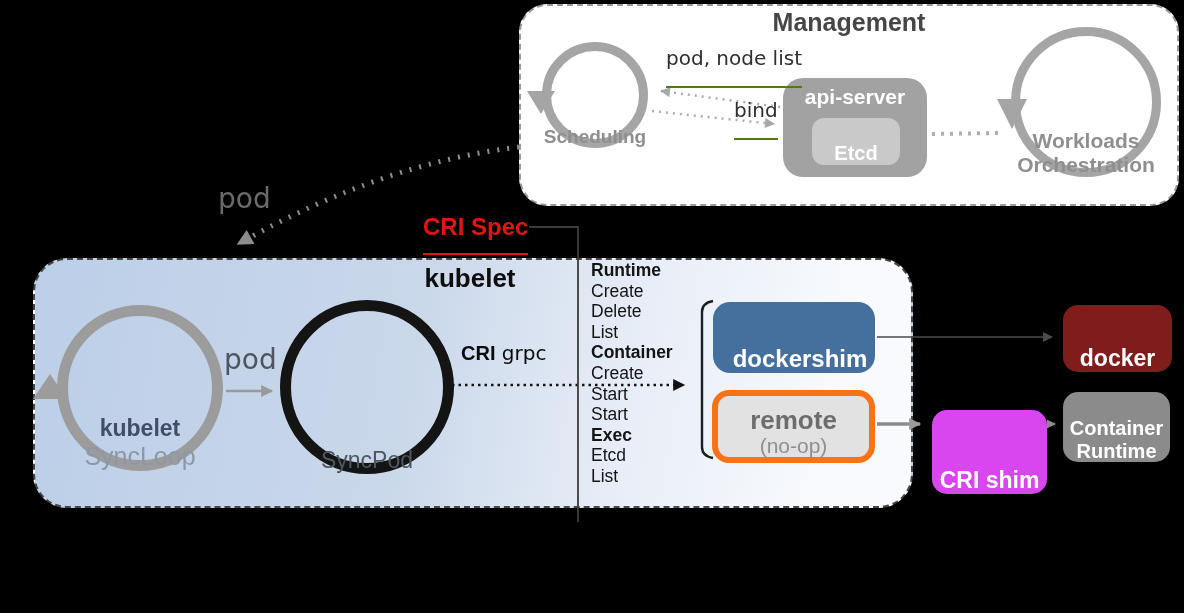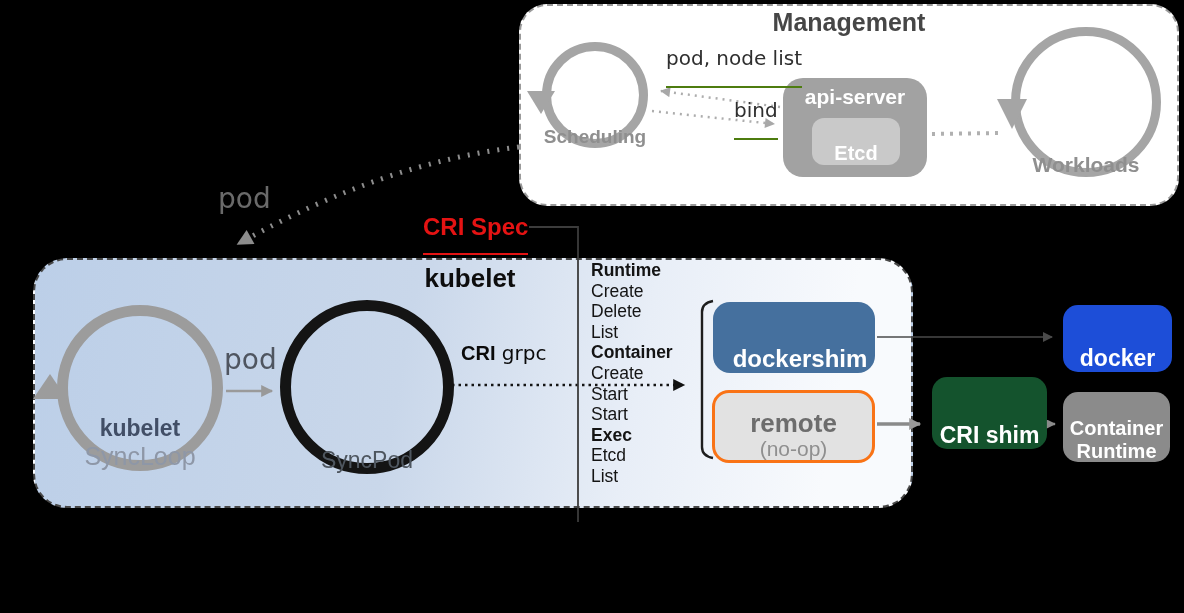--- a/index.html
+++ b/index.html
@@ -45,28 +45,28 @@
   .generic-l2{font-size:23px;color:#4e565f;}
   .cri-grpc-label{left:461px;top:341px;font-size:20px;color:#0a0a0a;}
   .cri-grpc-label b{font-weight:bold;}
   .ops-list{left:591px;top:260px;width:110px;}
   .ops-list div{font-size:17.5px;line-height:20.6px;color:#141414;}
   .ops-list div.hdr{font-weight:bold;}
 
   .dockershim-box{left:713px;top:302px;width:162px;height:71px;background:#45709e;border-radius:17px;}
   .dockershim-label{font-size:24px;font-weight:bold;color:#fff;margin-left:12px;}
   .remote-box{left:712px;top:390px;width:163px;height:73px;background:#e2e2e2;
-              border:3px solid #f97316;border-radius:17px;box-sizing:border-box;}
+              border:6px solid #f97316;border-radius:17px;box-sizing:border-box;}
   .remote-l1{font-size:26px;font-weight:bold;color:#6d6d6d;line-height:1.05;}
   .remote-l2{font-size:21px;color:#8f8f8f;line-height:1.1;}
 
   
-  .docker-box{left:1063px;top:305px;width:109px;height:67px;background:#1d4ed8;border-radius:15px;}
+  .docker-box{left:1063px;top:305px;width:109px;height:67px;background:#7f1d1d;border-radius:15px;}
   .docker-label{font-size:23px;font-weight:bold;color:#fff;}
-  .crishim-box{left:932px;top:377px;width:115px;height:72px;background:#14532d;border-radius:15px;}
+  .crishim-box{left:932px;top:410px;width:115px;height:84px;background:#d946ef;border-radius:15px;}
   .crishim-label{font-size:23px;font-weight:bold;color:#fff;}
   .cruntime-box{left:1063px;top:392px;width:107px;height:70px;background:#8b8b8b;border-radius:15px;}
   .cruntime-label{font-size:20px;font-weight:bold;color:#fff;line-height:1.12;}
 
   svg.overlay{position:absolute;left:0;top:0;width:1184px;height:613px;pointer-events:none;}
   .txt{z-index:3;}
   .box{z-index:1;}
   svg.overlay{z-index:2;}
 </style>
 </head>
@@ -163,20 +163,21 @@
   </div>
   <div class="abs txt bind-label hand">
     <span class="u">bind</span>
   </div>
 
   <div class="abs txt api-label">api-server</div>
 
   <div class="abs txt flexc" style="left:1011px;top:27px;width:150px;height:150px;">
     <span class="workloads-label">
       <span>Workloads</span><br>
+      <span>Orchestration</span>
     </span>
   </div>
 
   <div class="abs txt pod-top-label hand">pod</div>
   <div class="abs txt cri-spec-label">CRI Spec</div>
 
   <div class="abs txt kubelet-title">kubelet</div>
 
   <div class="abs txt flexc" style="left:57px;top:305px;width:166px;height:166px;">
     <span class="syncloop-l1">kubelet</span>

